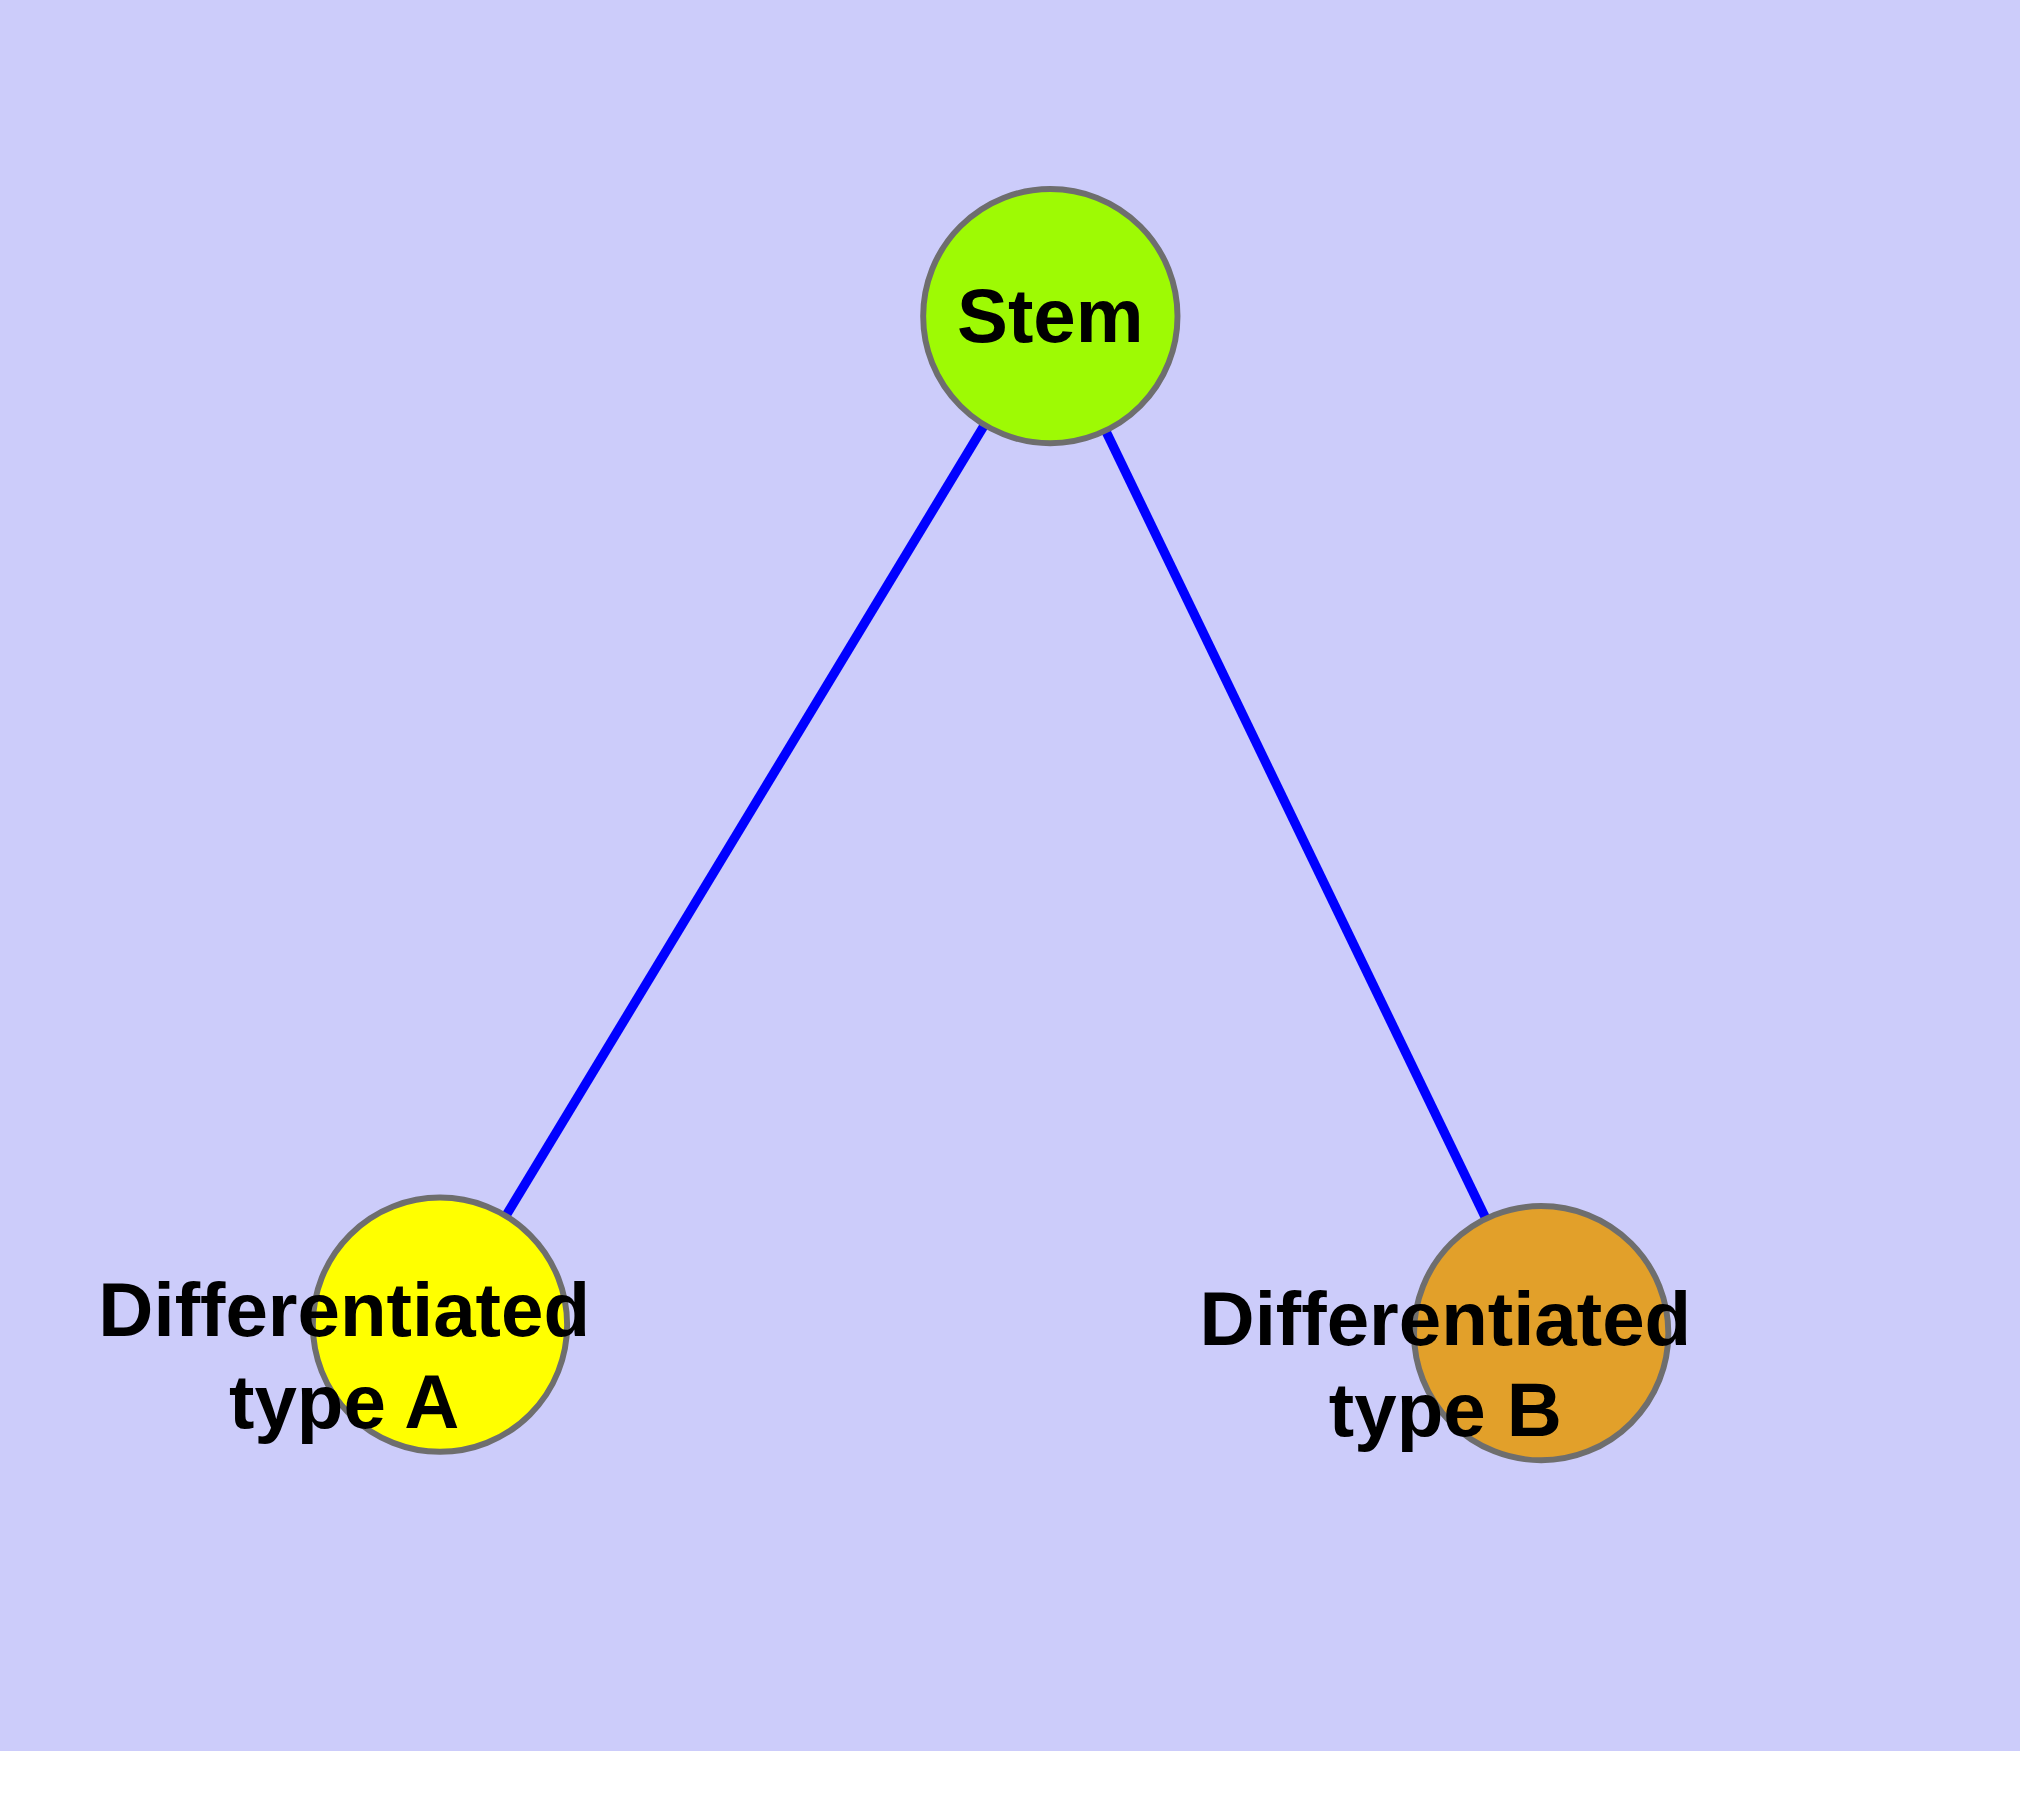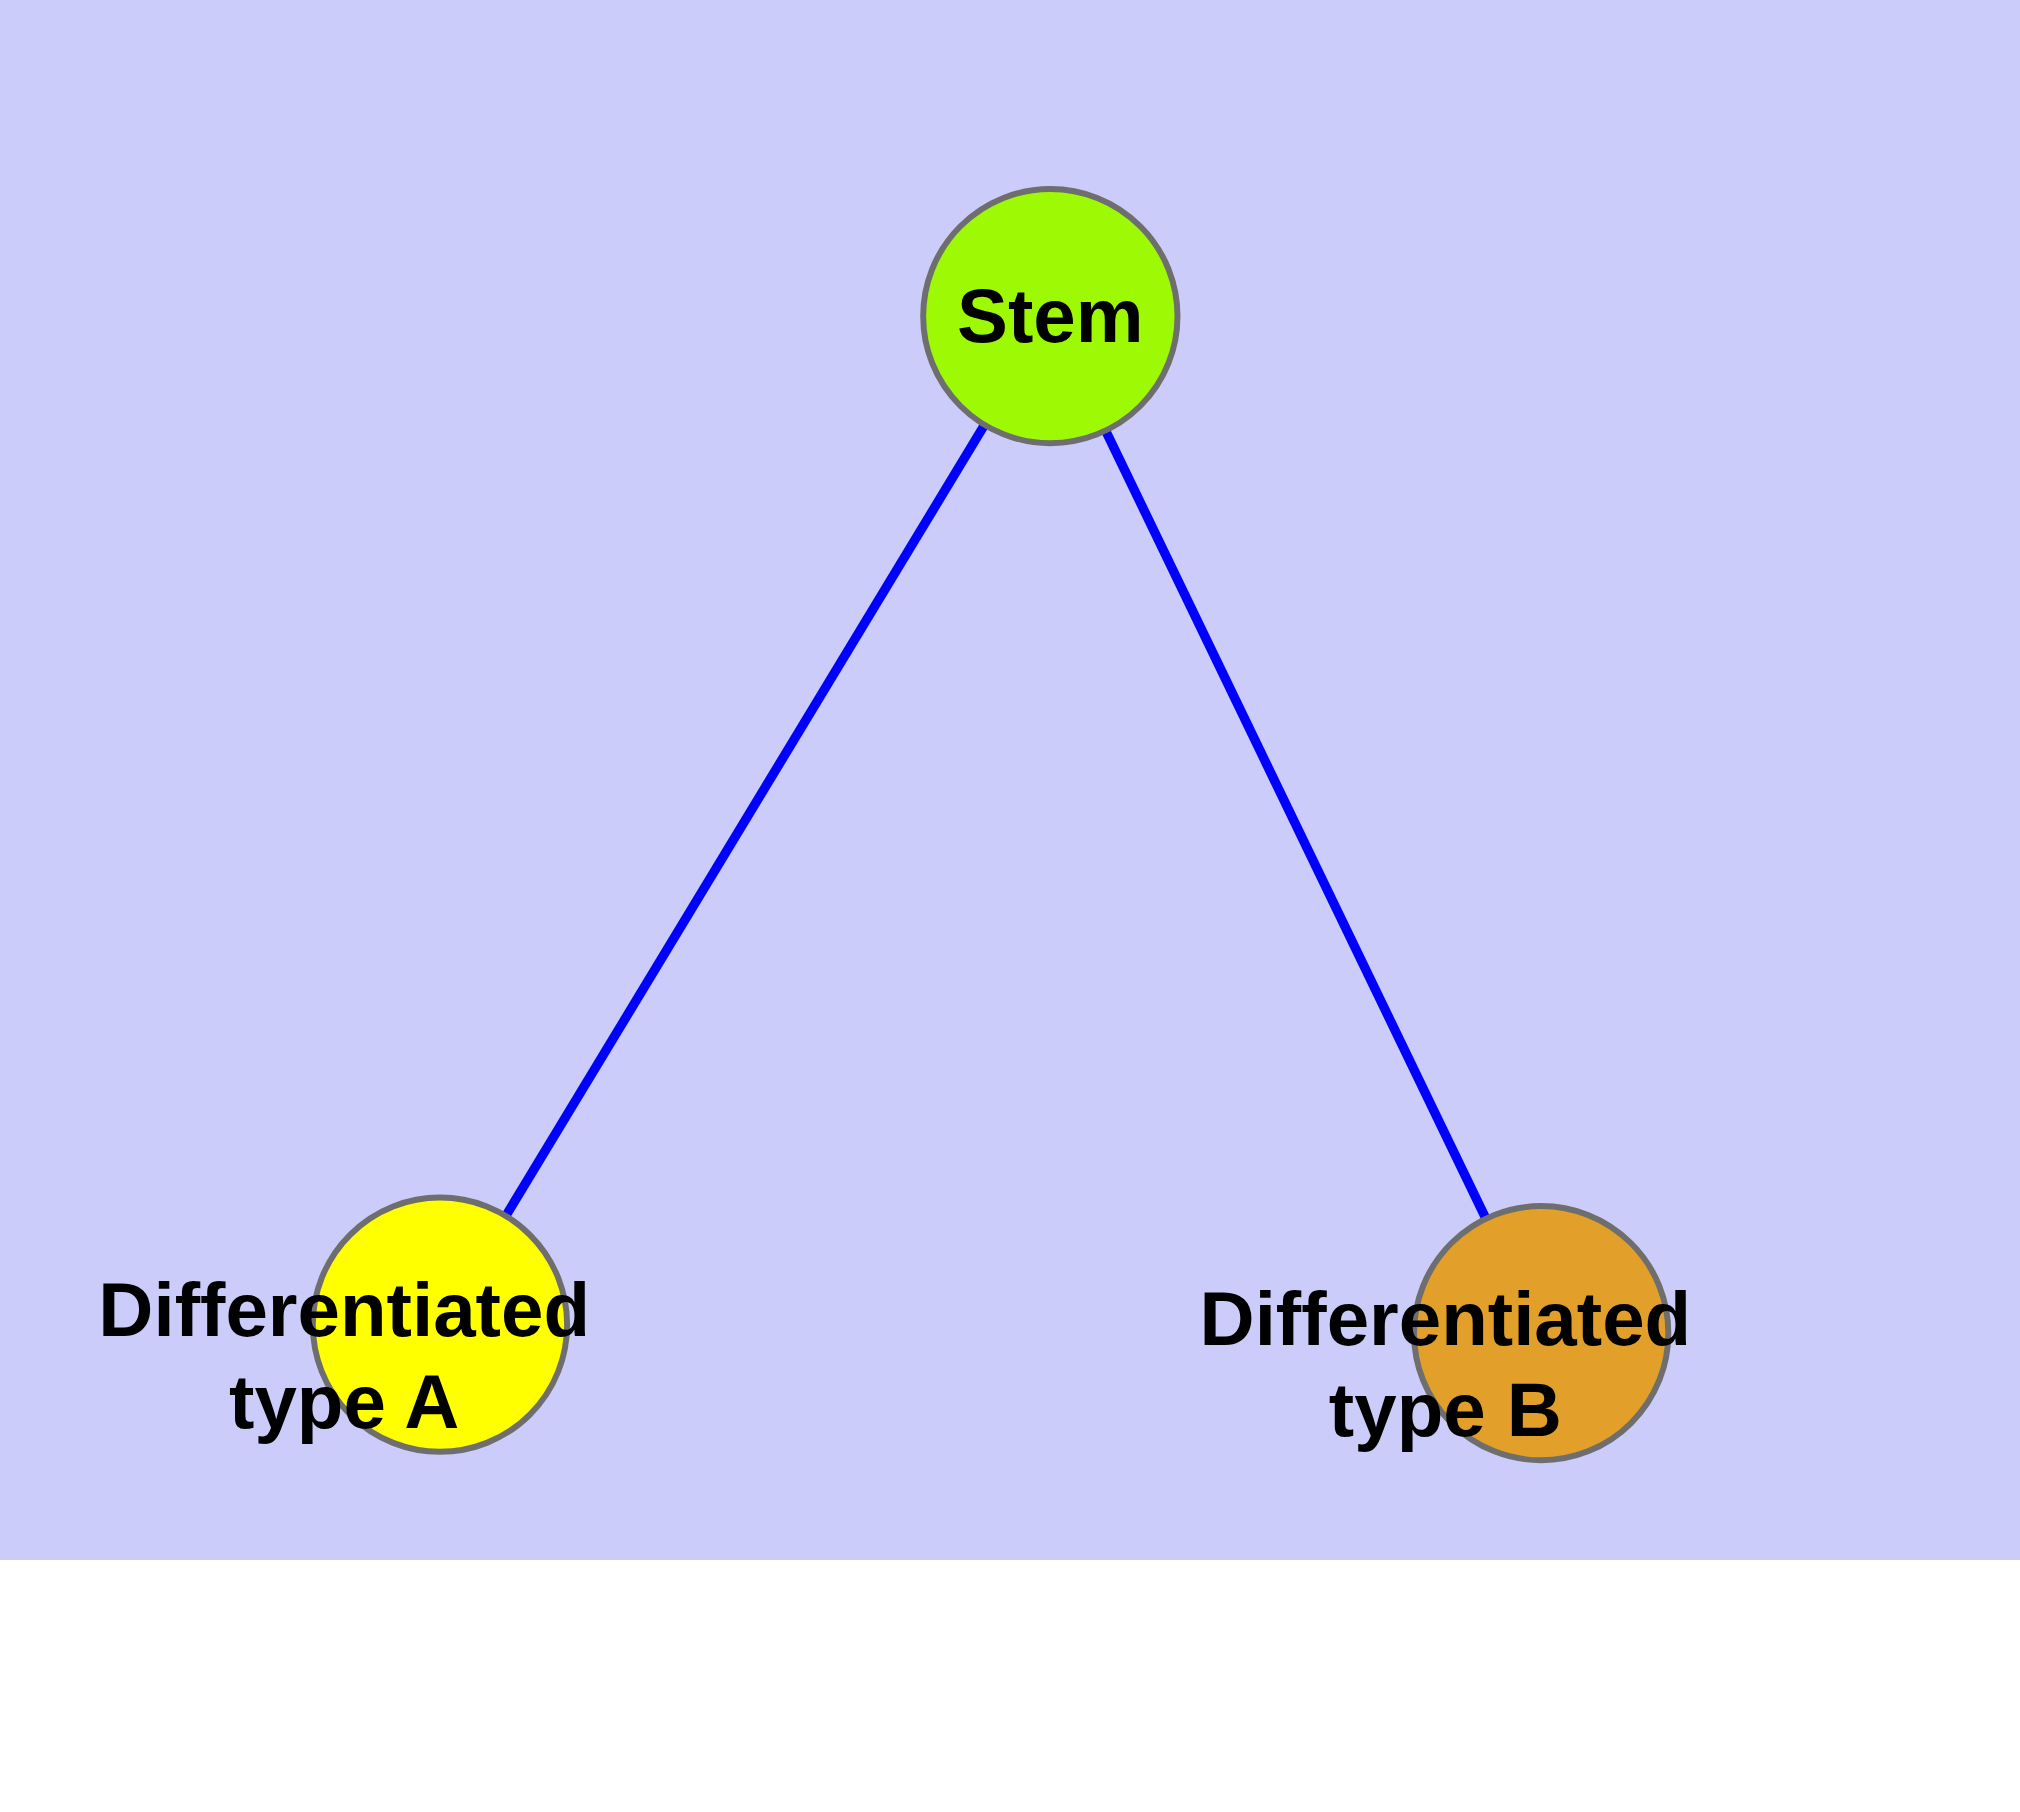--- a/index.html
+++ b/index.html
@@ -33,21 +33,21 @@
     font-family: "Liberation Sans", "DejaVu Sans", sans-serif;
     font-weight: bold;
     fill: #000000;
     text-anchor: middle;
     dominant-baseline: alphabetic;
   }
 </style>
 </head>
 <body>
 
-<div id="canvas" style="width: 2021px; height: 1560px;">
+<div id="canvas" style="width: 2021px; height: 1751px;">
   <svg id="graph-svg" viewBox="0 0 2384 2138" preserveAspectRatio="none" xmlns="http://www.w3.org/2000/svg">
 
     <rect id="bg-rect" x="0" y="0" width="2384" height="2138" fill="#ccccfa"></rect>
 
     <g id="edges-layer">
         <line x1="1239" y1="373" x2="519" y2="1563" stroke="#0000ff" stroke-width="11" class="edge-line"></line>
         <line x1="1239" y1="373" x2="1818" y2="1573" stroke="#0000ff" stroke-width="11" class="edge-line"></line>
       </g>
     <g id="nodes-layer">
         <circle cx="1239" cy="373" r="150" fill="#9efa04" stroke="#6e6e6e" stroke-width="7" class="node-circle"></circle>

